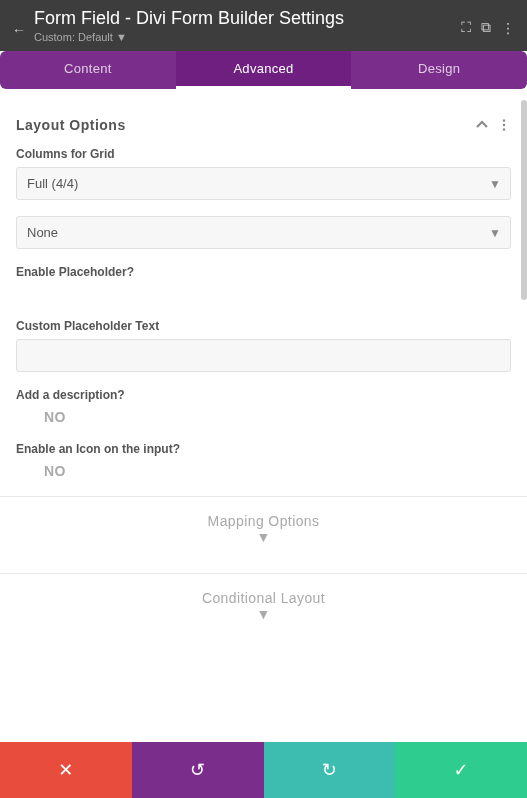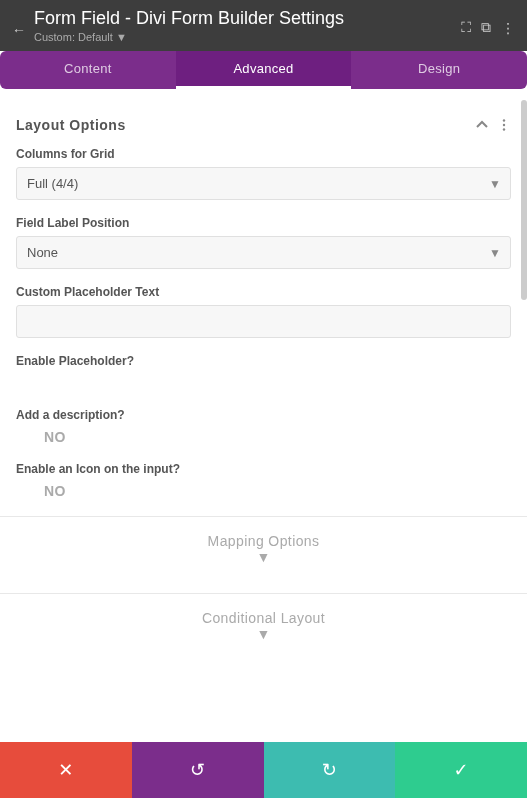--- a/index.html
+++ b/index.html
@@ -324,49 +324,48 @@
         <option>Full (4/4)</option>
         <option>3/4</option>
         <option>2/4</option>
         <option>1/4</option>
       </select>
       <span class="select-arrow">▼</span>
     </div>
   </div>
 
   <div class="field-group">
-    <div class="field-label">Field Label Position</div>
     <div class="select-wrapper">
       <select>
         <option>None</option>
         <option>Top</option>
         <option>Left</option>
         <option>Right</option>
       </select>
       <span class="select-arrow">▼</span>
     </div>
   </div>
 
   <div class="field-group">
-    <div class="field-label">Custom Placeholder Text</div>
-    <input type="text" class="text-input" value="" style="">
-  </div>
-
-  <div class="field-group">
     <div class="field-label">Enable Placeholder?</div>
     <label class="toggle">
       <input type="checkbox" checked="" style="">
       <div class="toggle-slider on">
         <span class="toggle-label-yes">YES</span>
         <div class="toggle-knob-yes"></div>
       </div>
     </label>
   </div>
 
   <div class="field-group">
+    <div class="field-label">Custom Placeholder Text</div>
+    <input type="text" class="text-input" value="" style="">
+  </div>
+
+  <div class="field-group">
     <div class="field-label">Add a description?</div>
     <label class="toggle">
       <input type="checkbox" style="">
       <div class="toggle-slider off">
         <div class="toggle-knob-no"></div>
         <span class="toggle-label-no">NO</span>
       </div>
     </label>
   </div>
 

